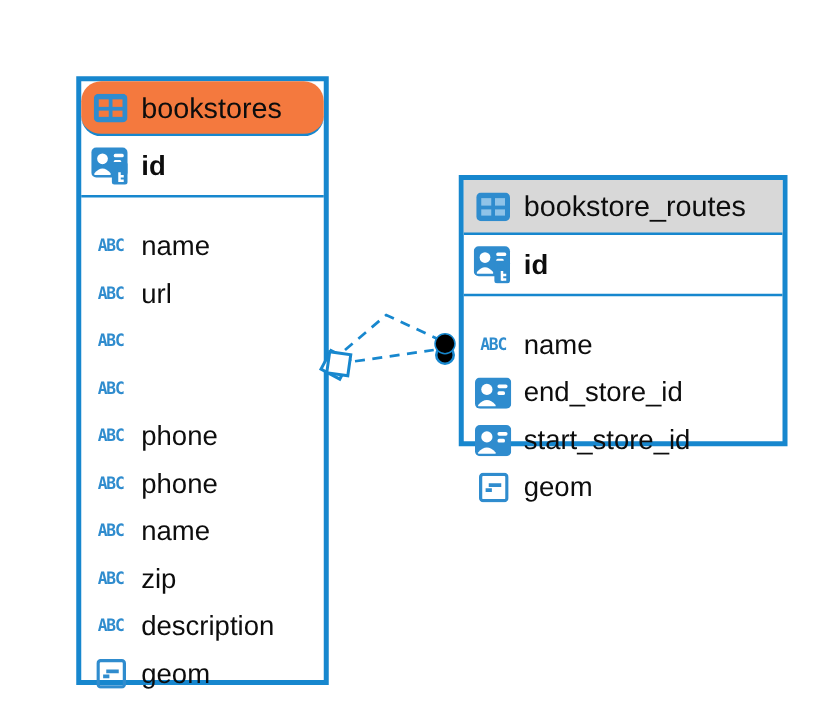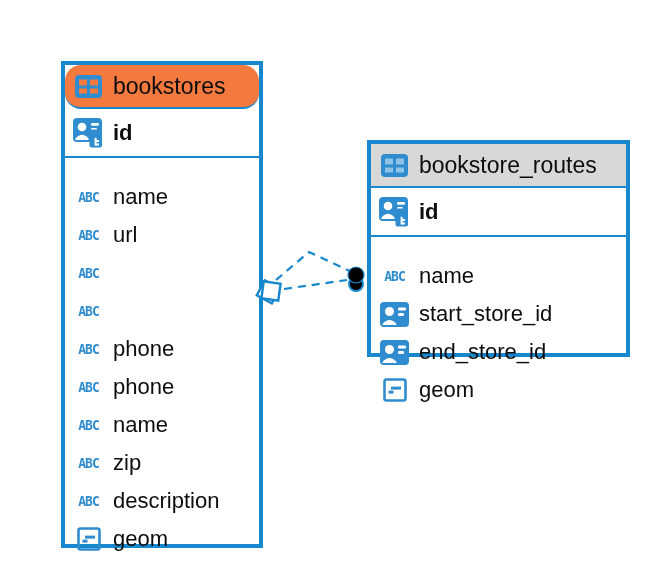--- a/index.html
+++ b/index.html
@@ -208,33 +208,33 @@
       <div class="field-row">
         <span class="icon-slot">
           <svg width="29" height="25" viewBox="0 0 29 25">
             <rect x="0" y="0" width="29" height="25" rx="4" class="i-fill"></rect>
             <circle cx="9.5" cy="9.5" r="4.5" class="i-white"></circle>
             <path d="M2.5 22 q7,-8 14,0 v1 h-14 z" class="i-white"></path>
             <rect x="18" y="5.5" width="8" height="3" rx="1.3" class="i-white"></rect>
             <rect x="18" y="11" width="6" height="3" rx="1.3" class="i-white"></rect>
           </svg>
         </span>
-        <span>start_store_id</span>
+        <span>end_store_id</span>
       </div>
       <div class="field-row">
         <span class="icon-slot">
           <svg width="29" height="25" viewBox="0 0 29 25">
             <rect x="0" y="0" width="29" height="25" rx="4" class="i-fill"></rect>
             <circle cx="9.5" cy="9.5" r="4.5" class="i-white"></circle>
             <path d="M2.5 22 q7,-8 14,0 v1 h-14 z" class="i-white"></path>
             <rect x="18" y="5.5" width="8" height="3" rx="1.3" class="i-white"></rect>
             <rect x="18" y="11" width="6" height="3" rx="1.3" class="i-white"></rect>
           </svg>
         </span>
-        <span>end_store_id</span>
+        <span>start_store_id</span>
       </div>
       <div class="field-row">
         <span class="icon-slot">
           <svg width="24" height="24" viewBox="0 0 24 24">
             <rect x="1.5" y="1.5" width="21" height="21" rx="2" fill="#fff" class="i-stroke" stroke-width="2.6"></rect>
             <rect x="8" y="8.6" width="10" height="3" class="i-fill"></rect>
             <rect x="5.5" y="12.6" width="5" height="3" class="i-fill"></rect>
           </svg>
         </span>
         <span>geom</span>

